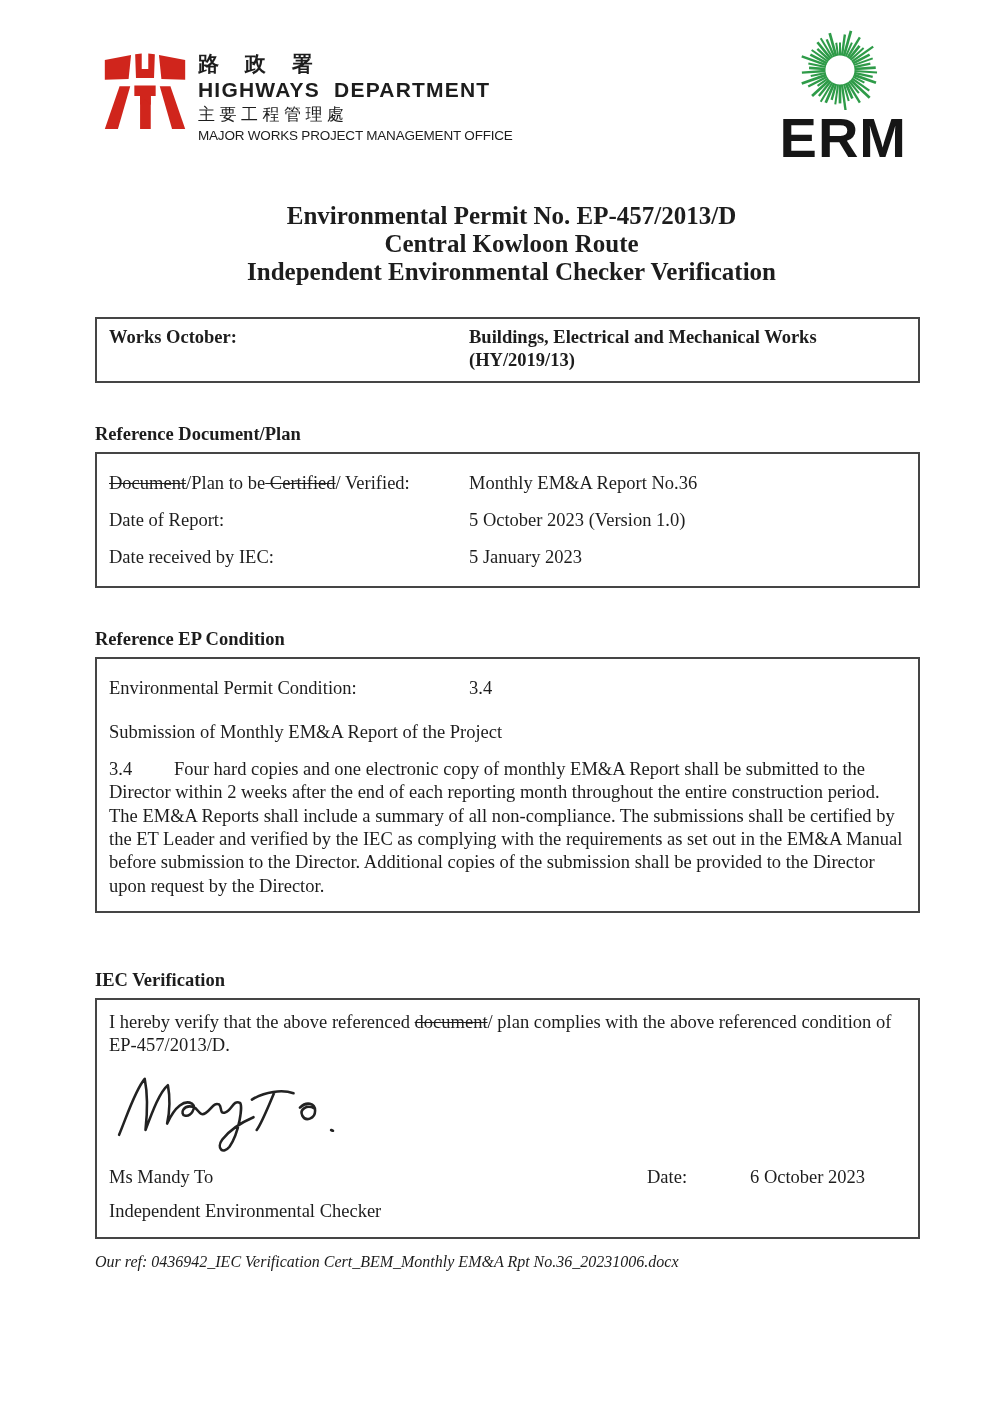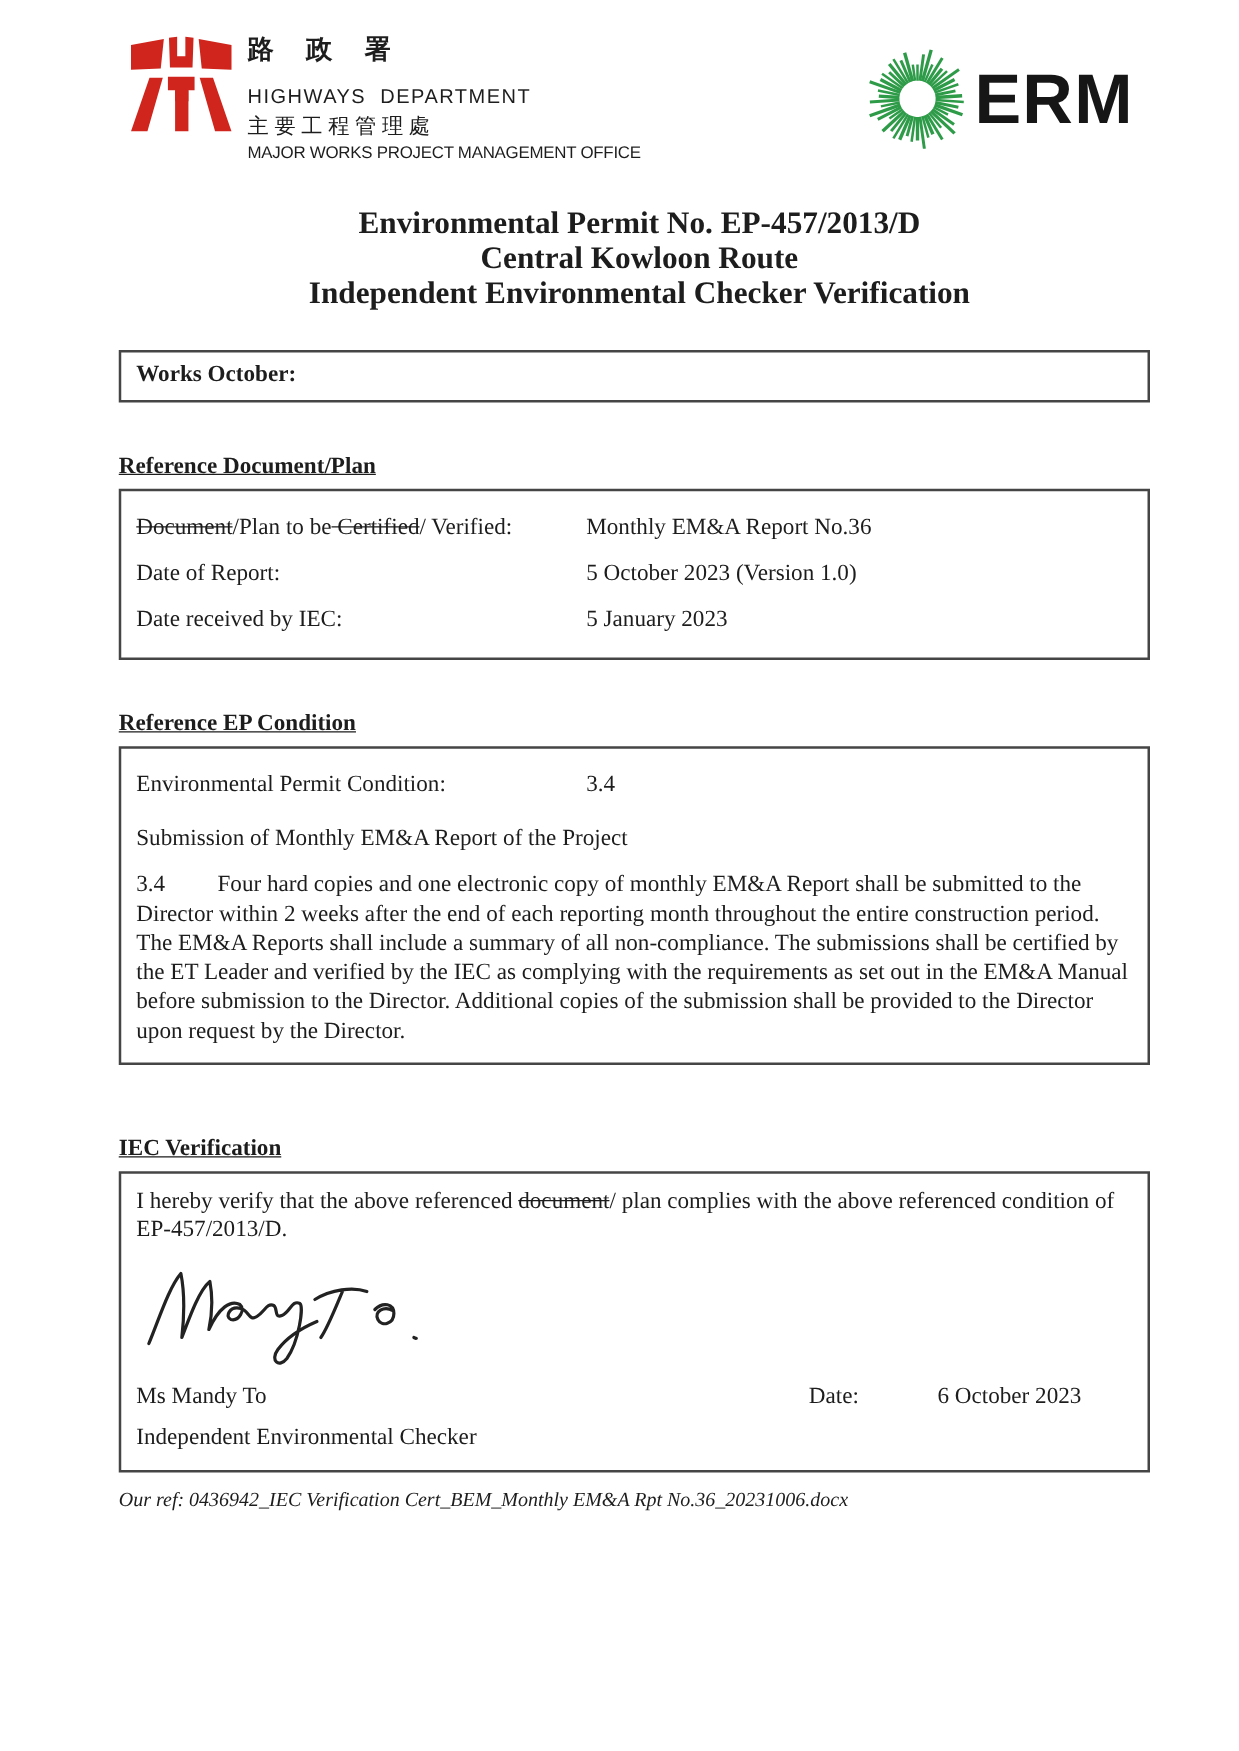--- a/index.html
+++ b/index.html
@@ -19,43 +19,43 @@
   }
   
   .header{
     display:flex;justify-content:space-between;align-items:center;
     padding:27px 84px 0 104px;
   }
   .hd-block{display:flex;align-items:flex-start;}
   .hd-icon{width:82px;height:82px;flex:0 0 auto;color:var(--logo-red);}
   .hd-text{margin-left:12px;font-family:"Liberation Sans", sans-serif;line-height:1;}
   .hd-cn{font-size:21px;letter-spacing:10px;font-weight:700;margin-top:2px;}
-  .hd-en{font-size:16px;font-weight:400;letter-spacing:1.2px;margin-top:20px;white-space:pre;}
+  .hd-en{font-size:21px;font-weight:700;letter-spacing:1.2px;margin-top:5px;white-space:pre;}
   .hd-cn2{font-size:17px;letter-spacing:4.5px;margin-top:6px;}
   .hd-en2{font-size:13.5px;letter-spacing:-0.2px;margin-top:6px;}
-  .erm-block{display:flex;align-items:center;margin-top:3px;}
+  .erm-block{display:flex;align-items:center;margin-top:3px;flex-direction:column;}
   .erm-burst{width:80px;height:80px;}
   .erm-word{
     font-family:"Liberation Sans", sans-serif;
     font-size:56px;font-weight:600;color:#161616;
     letter-spacing:1px;margin-left:6px;line-height:1;
   }
   
   .titles{text-align:center;margin-top:36px;padding-left:32px;}
   .title-line{font-size:25px;font-weight:700;}
   .title-line + .title-line{}
   
   .content{padding:0 71px 0 95px;}
   .box{border:2px solid var(--border);}
   .row2{display:grid;grid-template-columns:360px 1fr;align-items:baseline;}
   .body-txt{font-size:18.5px;line-height:1.26;}
   .bold{font-weight:700;}
   .ws-box{margin-top:31px;padding:7px 12px 8px 12px;}
   .pre{white-space:pre-wrap;}
-  .sec-head{font-size:18.5px;font-weight:700;margin-top:41px;text-decoration:underline;}
+  .sec-head{font-size:18.5px;font-weight:700;margin-top:41px;}
   .refdoc-box{margin-top:7px;padding:9px 12px 12px 12px;}
   .refdoc-box .row2{padding-top:9px;padding-bottom:5px;}
   s{text-decoration:line-through;}
   .ep-box{margin-top:7px;padding:9px 12px 13px 12px;}
   .ep-box .row2{padding-top:9px;padding-bottom:5px;}
   .ep-sub{margin-top:15px;}
   .clause{margin-top:14px;}
   .clause-no{display:inline-block;width:65px;}
   
   .iec-head{margin-top:57px;}
@@ -150,20 +150,21 @@
     <div class="title-line">Environmental Permit No. EP-457/2013/D</div>
     <div class="title-line">Central Kowloon Route</div>
     <div class="title-line">Independent Environmental Checker Verification</div>
   </div>
 
   <div class="content">
 
     <div class="box ws-box body-txt">
       <div class="row2">
         <span class="bold">Works October:</span>
+        <span class="bold pre">Buildings, Electrical and Mechanical Works  (HY/2019/13)</span>
       </div>
     </div>
 
     <div class="sec-head">Reference Document/Plan</div>
     <div class="box refdoc-box body-txt">
       <div class="row2">
         <span><s>Document</s><span>/Plan to be</span><s> Certified</s><span>/ Verified:</span></span>
         <span>Monthly EM&amp;A Report No.36</span>
       </div>
       <div class="row2">

